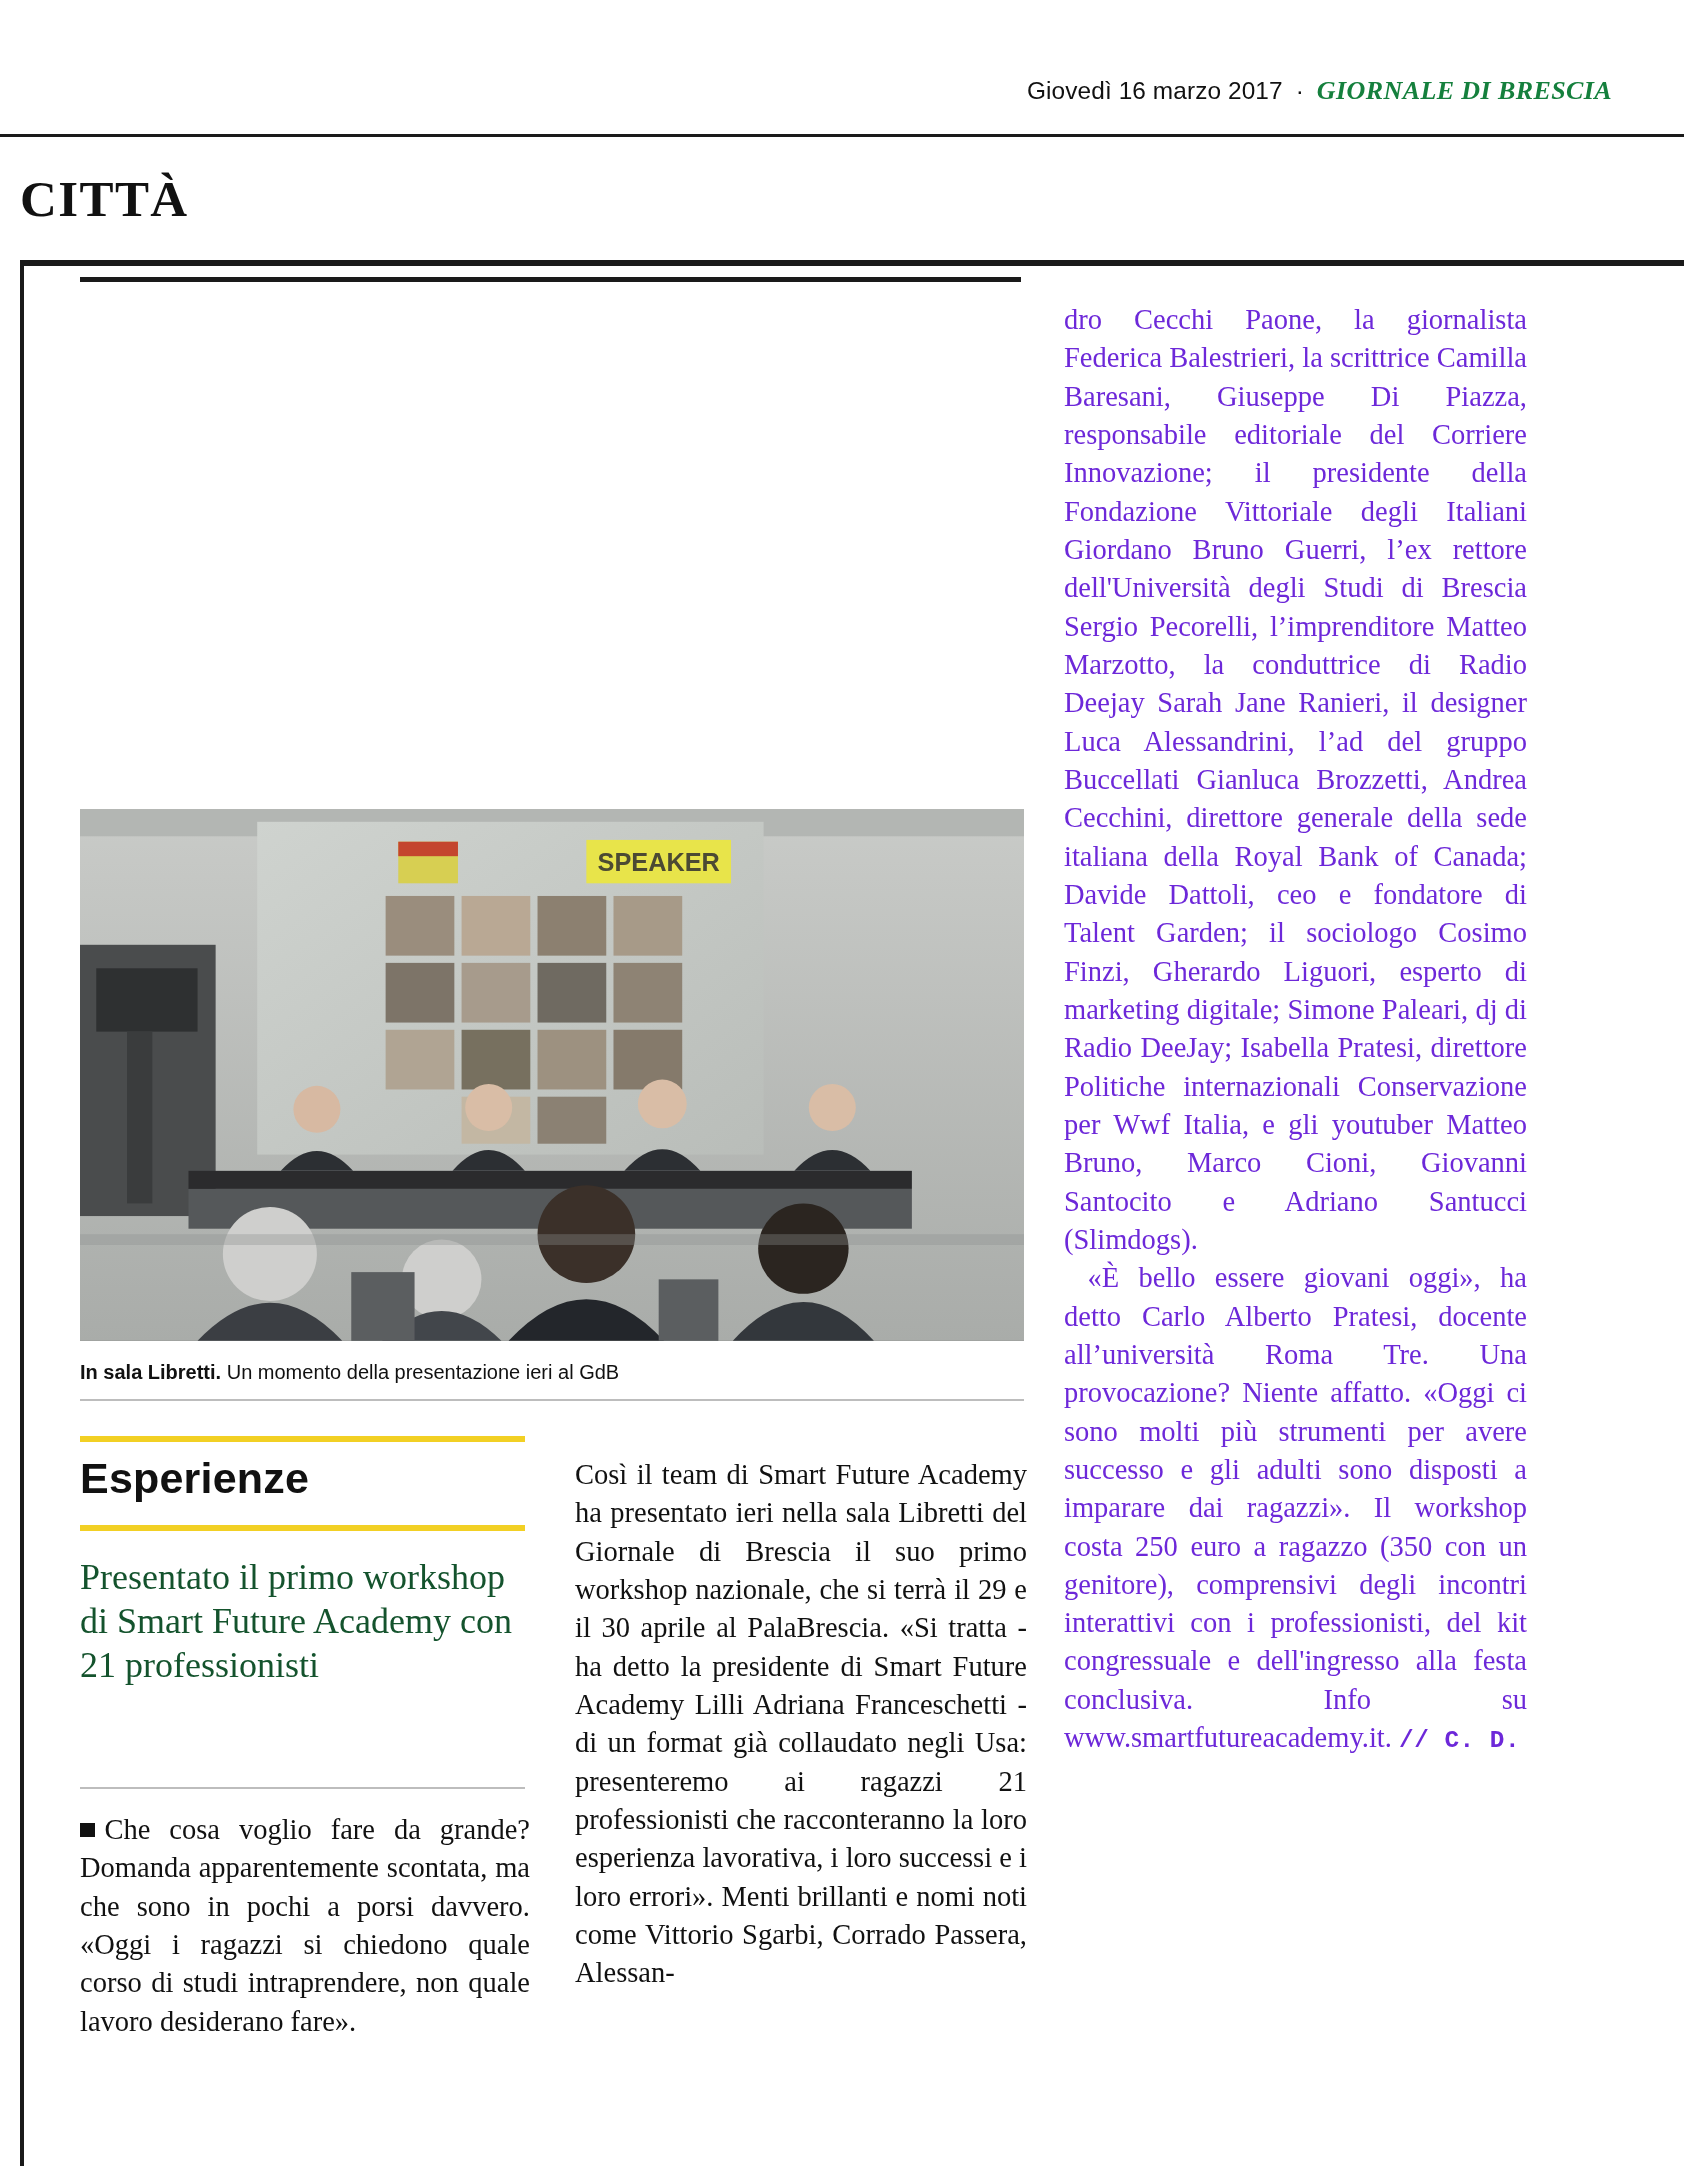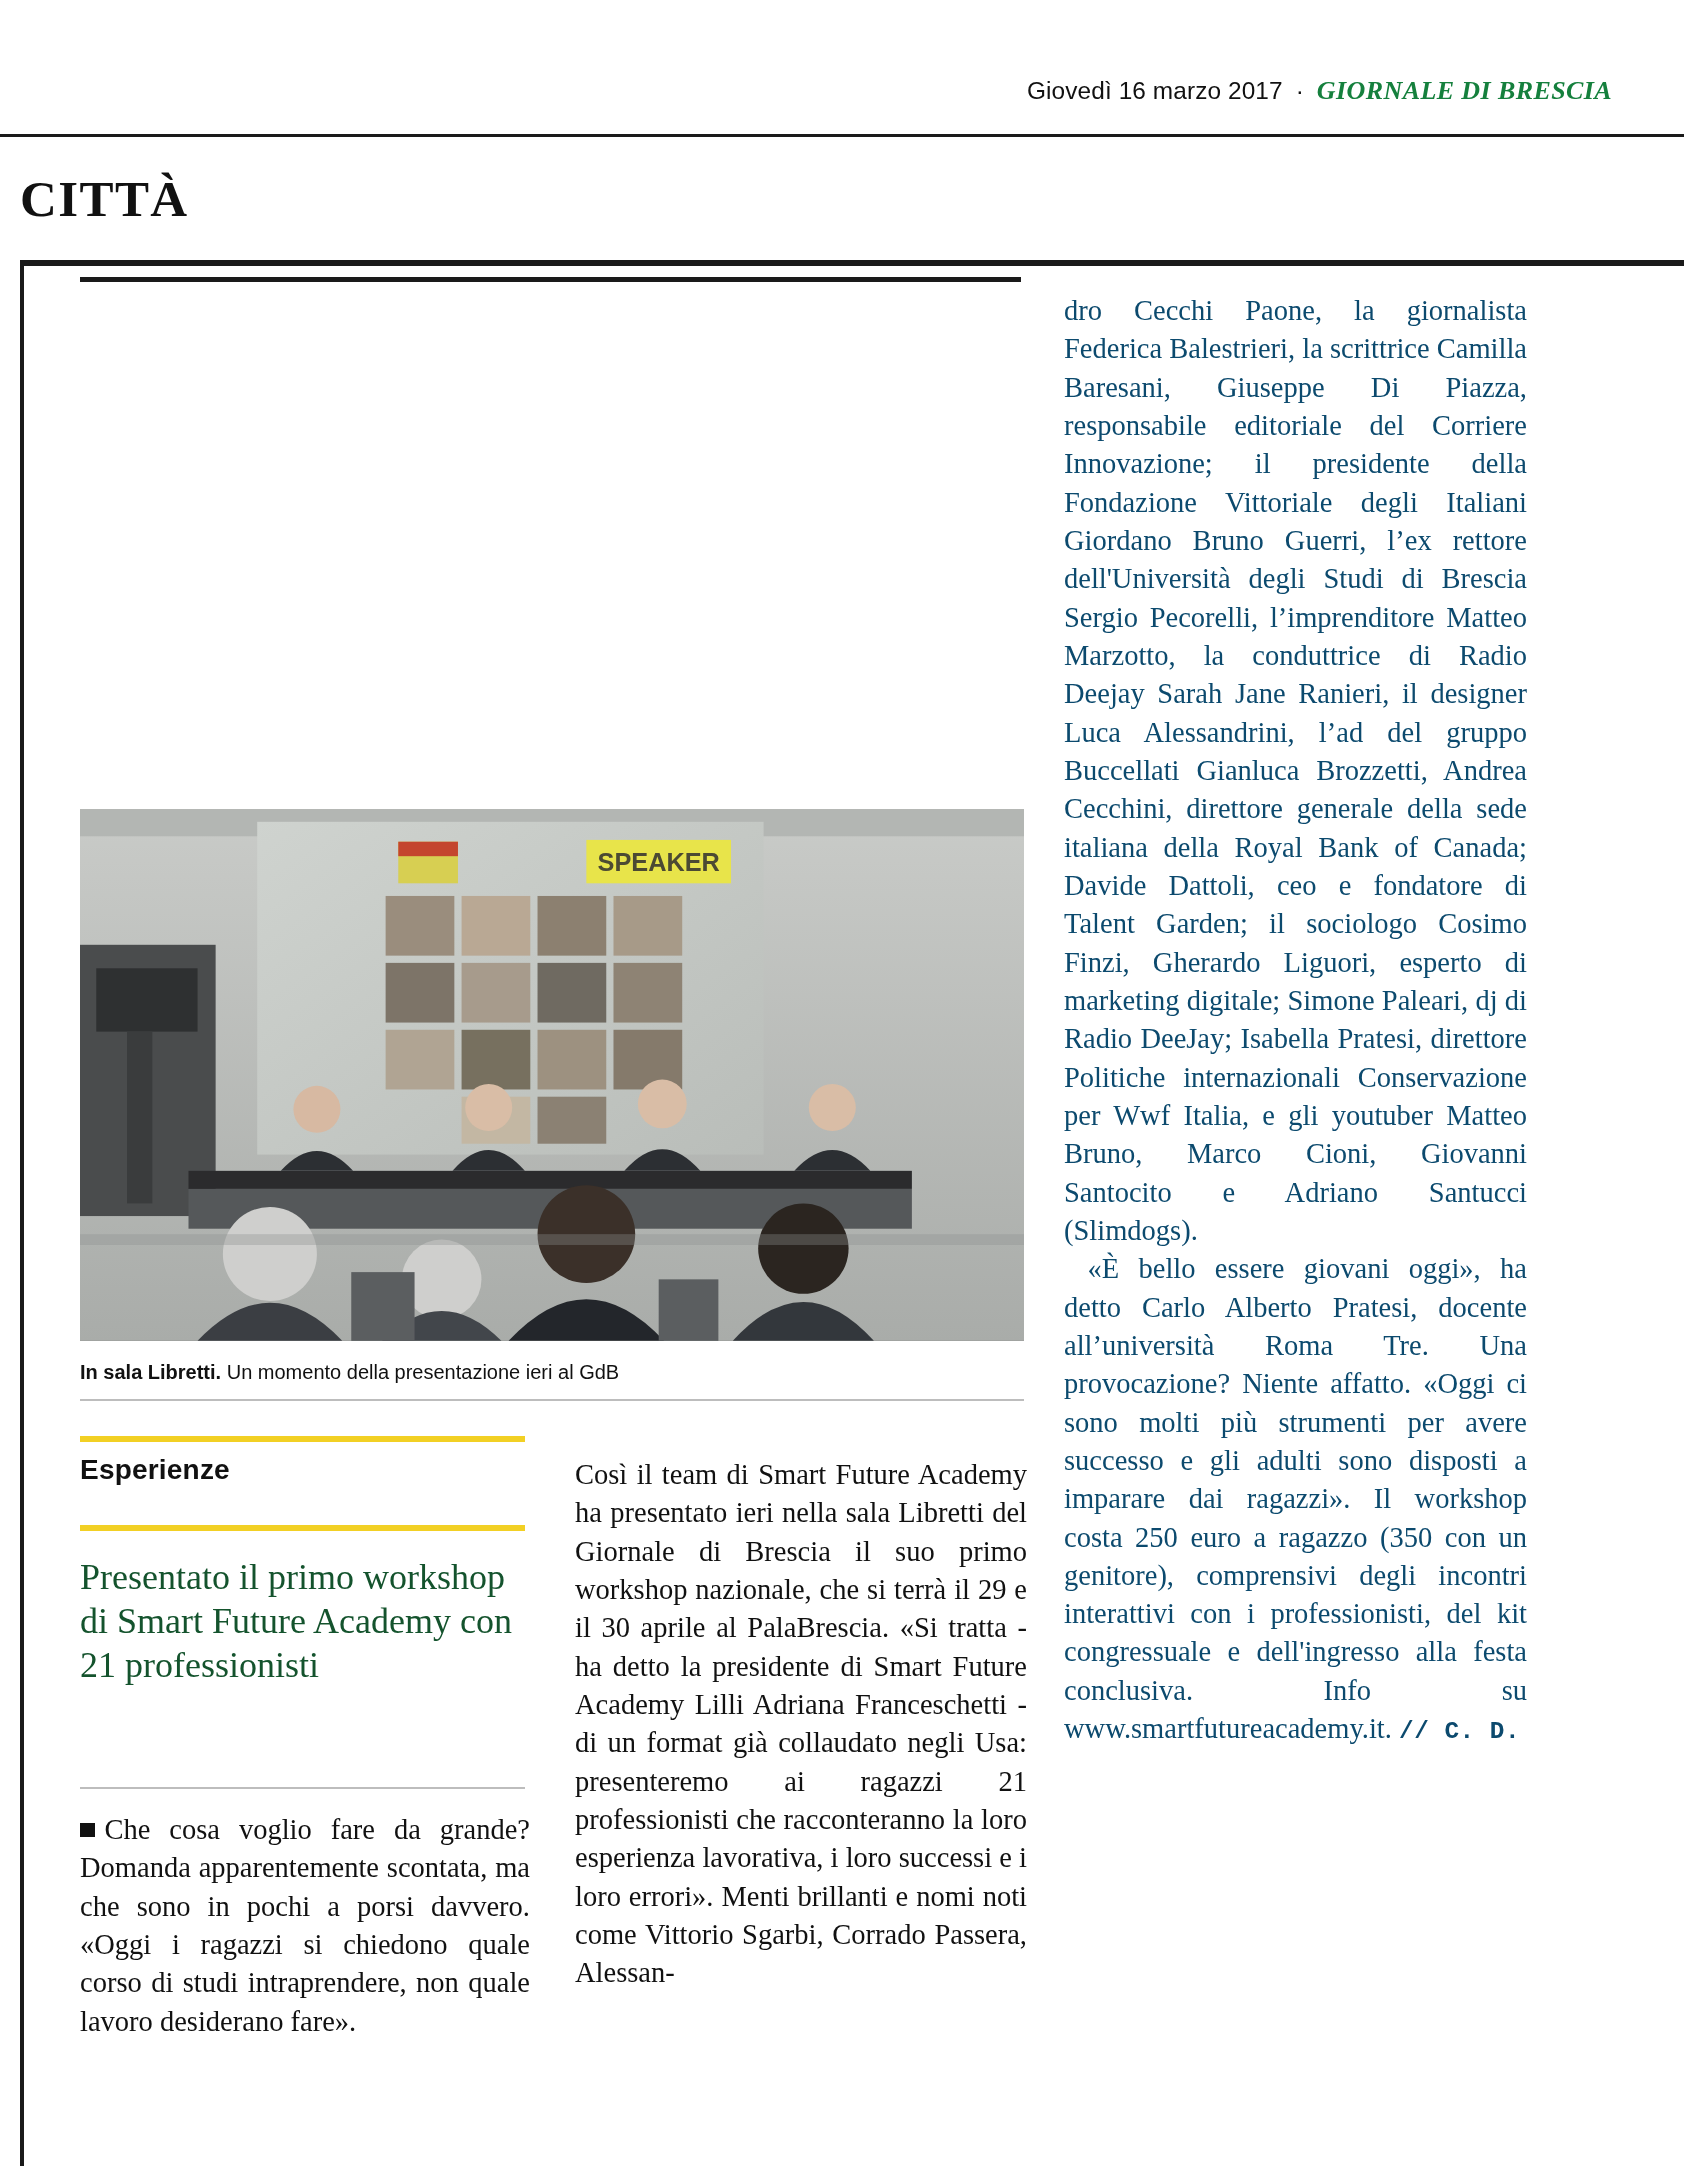--- a/index.html
+++ b/index.html
@@ -151,21 +151,21 @@
   }
   #yr1 { top: 1436px; }
   #yr2 { top: 1525px; }
   .kicker {
     position: absolute;
     left: 80px;
     top: 1454px;
     width: 445px;
     font-family: "Liberation Sans", sans-serif;
     font-weight: bold;
-    font-size: 28px;
+    font-size: 43px;
     letter-spacing: 0.2px;
     color: #111;
   }
   .subhead {
     position: absolute;
     left: 80px;
     top: 1556px;
     width: 452px;
     font-family: "Liberation Serif", serif;
     font-size: 36px;
@@ -209,26 +209,26 @@
     line-height: 1.345;
     text-align: justify;
     color: #111;
     margin-top: 24px;
   }
 
   
   .col-right {
     position: absolute;
     left: 1064px;
-    top: 292px;
+    top: 301px;
     width: 463px;
     font-size: 28.5px;
     line-height: 1.345;
     text-align: justify;
-    color: #0c4a6e;
+    color: #6d28d9;
   }
   .col-right p { margin: 0; }
   .col-right p + p { text-indent: 23.5px; }
   .byline {
     font-family: Liberation Mono, monospace;
     font-weight: bold;
     font-size: 24.4px;
     letter-spacing: 0.5px;
   }
   .slash { font-weight: bold; }

